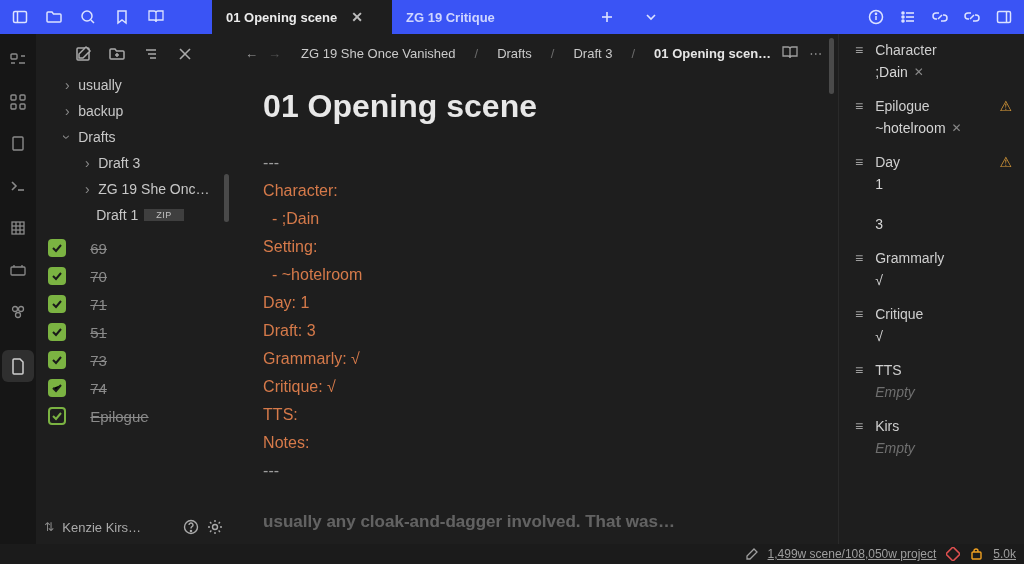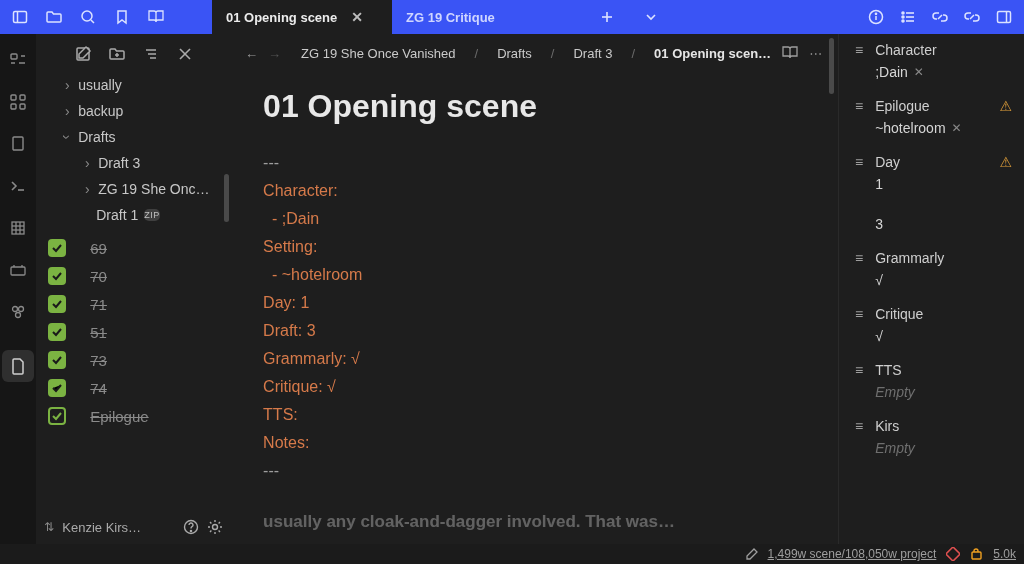--- a/index.html
+++ b/index.html
@@ -42,21 +42,21 @@
 
   .sidebar{width:215px;background:var(--bg);display:flex;flex-direction:column;position:relative;}
   .sidebar-actions{display:flex;justify-content:center;gap:14px;padding:10px 0 8px;color:#aaa;}
   .sidebar-act{width:20px;height:20px;display:flex;align-items:center;justify-content:center;cursor:pointer;}
   .tree{padding:0 6px 0 0;}
   .tree-row{display:flex;align-items:center;height:26px;font-size:14px;color:#c8c8c8;cursor:pointer;padding-left:8px;}
   .indent1{padding-left:24px;}
   .indent2{padding-left:44px;}
   .indent3{padding-left:60px;}
   .chev{width:14px;display:inline-flex;justify-content:center;color:#8a8a8a;margin-right:4px;}
-  .zip{font-size:9px;background:#3f3f3f;color:#c0c0c0;border-radius:5px;padding:1px 0;margin-left:6px;letter-spacing:.5px;}
+  .zip{font-size:9px;background:#3f3f3f;color:#c0c0c0;border-radius:0;padding:1px 12px;margin-left:6px;letter-spacing:.5px;}
   .scroll-thumb{position:absolute;right:2px;top:140px;width:5px;height:48px;background:#4a4a4a;border-radius:3px;}
 
   .checklist{padding:6px 4px 0 12px;}
   .check-row{display:flex;align-items:center;height:28px;gap:24px;}
   .chk{width:18px;height:18px;border-radius:4px;background:var(--green);display:flex;align-items:center;justify-content:center;}
   .chk.outline{background:transparent;border:2px solid var(--green);}
   .strike{text-decoration:line-through;color:#8a8a8a;font-size:15px;}
 
   .sidebar-footer{margin-top:auto;display:flex;align-items:center;height:34px;padding:0 8px;color:#aaa;gap:8px;}
   .sidebar-footer .name{flex:1;overflow:hidden;text-overflow:ellipsis;white-space:nowrap;font-size:13px;}

